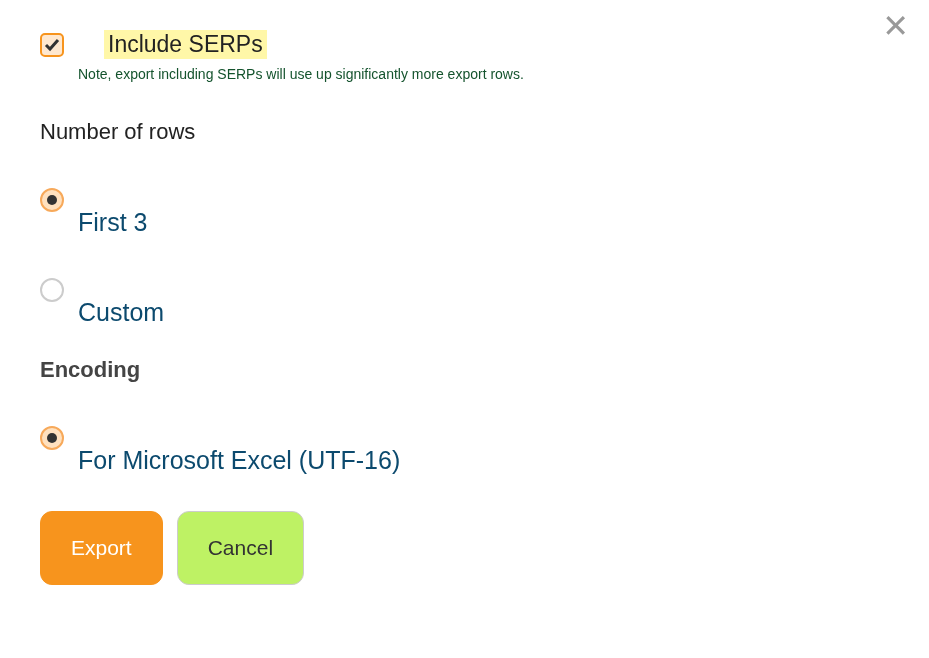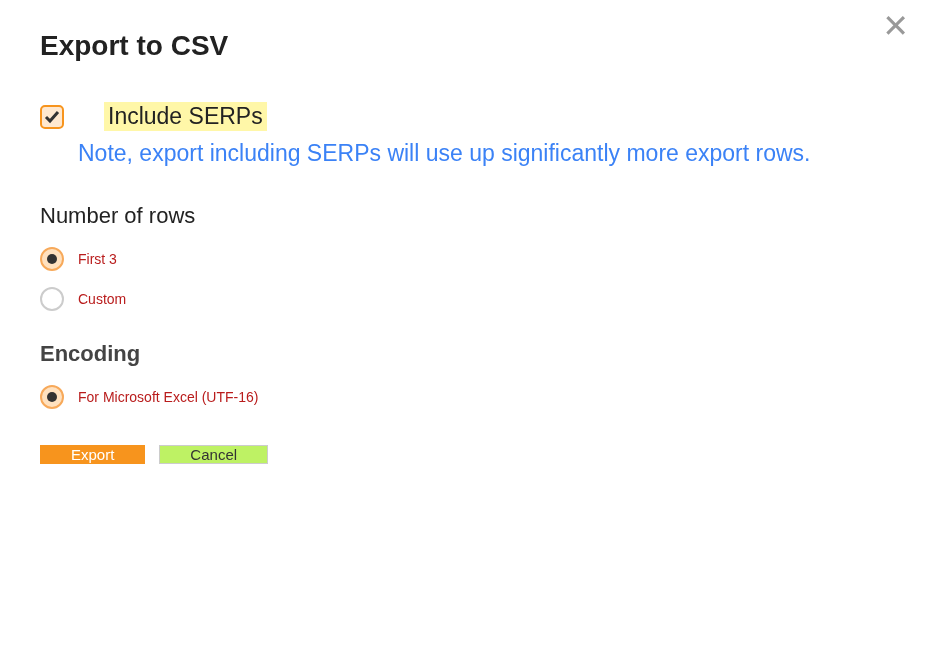--- a/index.html
+++ b/index.html
@@ -57,22 +57,22 @@
       fill: none;
     }
     .checkbox-label {
       font-size: 23px;
       color: #222;
       background: #fff7a8;
       padding: 1px 4px;
       margin-left: 26px;
     }
     .note {
-      font-size: 23px;
-      color: #3b82f6;
+      font-size: 14px;
+      color: #14532d;
       margin-left: 38px;
       margin-bottom: 34px;
       line-height: 1.4;
     }
     .section-label {
       font-size: 22px;
       font-weight: 400;
       color: #222;
       margin-bottom: 18px;
     }
@@ -102,33 +102,34 @@
       background: #ffe1bf;
     }
     .radio.selected::after {
       content: "";
       width: 10px;
       height: 10px;
       background: #333;
       border-radius: 50%;
     }
     .radio-label {
-      font-size: 14px;
-      color: #b91c1c;
+      font-size: 25px;
+      color: #0c4a6e;
+      margin-top: 45px;
     }
     .section-gap { margin-bottom: 30px; gap: 14px; }
     .button-row {
       display: flex;
       gap: 14px;
       margin-top: 36px;
     }
     .btn {
-      font-size: 15px;
-      padding: 0 30px;
-      border-radius: 0;
+      font-size: 21px;
+      padding: 24px 30px;
+      border-radius: 12px;
       cursor: pointer;
       border: 1px solid transparent;
     }
     .btn-primary {
       background: #f7941d;
       color: #fff;
       border-color: #f7941d;
     }
     .btn-secondary {
       background: #bef264;
@@ -136,21 +137,20 @@
       border-color: #ccc;
     }
   </style>
 </head>
 <body>
 
 <div class="dialog">
 
   <div class="close-btn">✕</div>
 
-  <h1 class="dialog-title">Export to CSV</h1>
 
   <div class="checkbox-row">
     <div class="checkbox">
       <svg viewBox="0 0 16 16">
           <polyline points="2,8 6,12 14,3"></polyline>
         </svg>
     </div>
     <span class="checkbox-label">Include SERPs</span>
   </div>
   <div class="note">Note, export including SERPs will use up significantly more export rows.</div>

